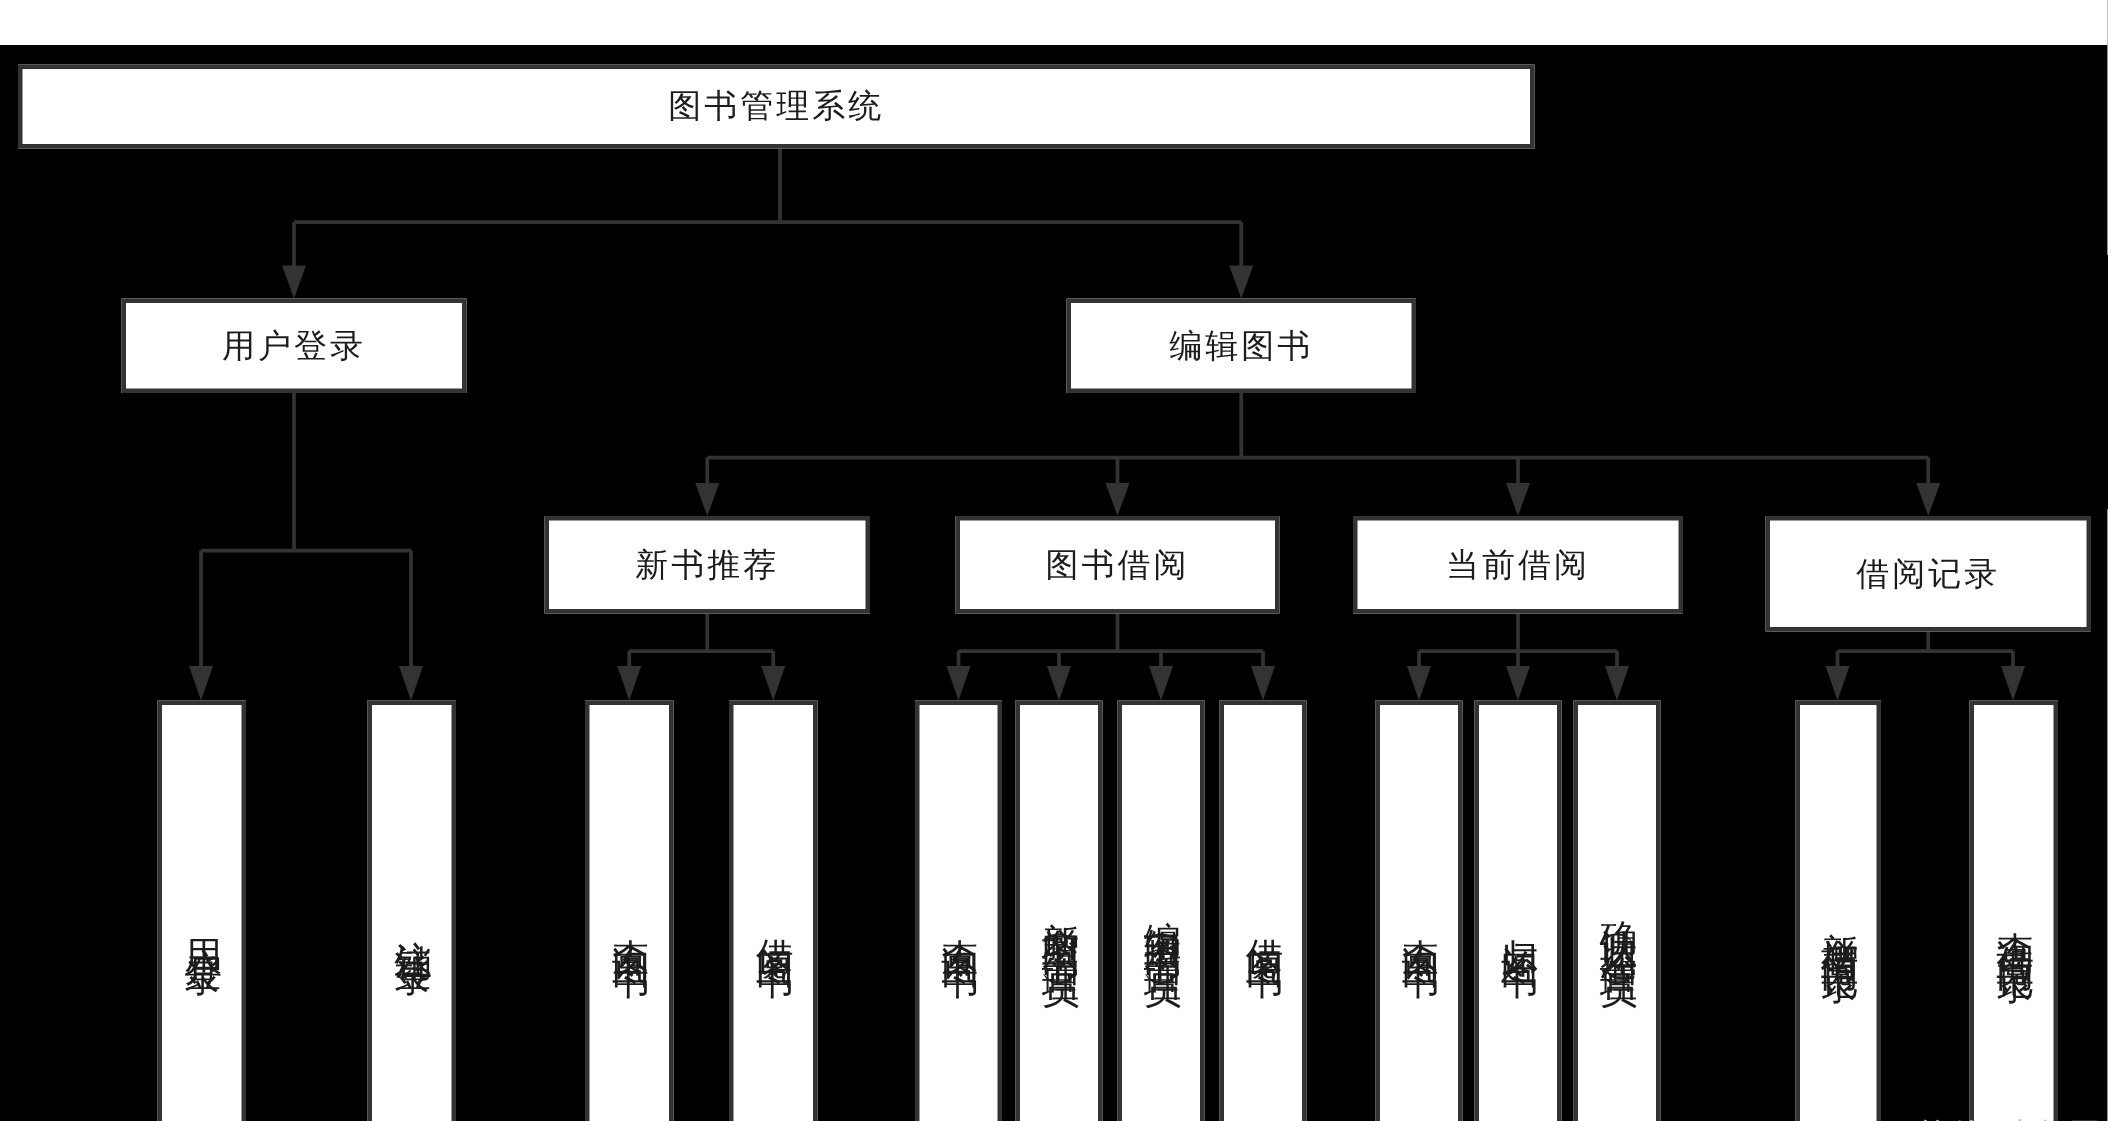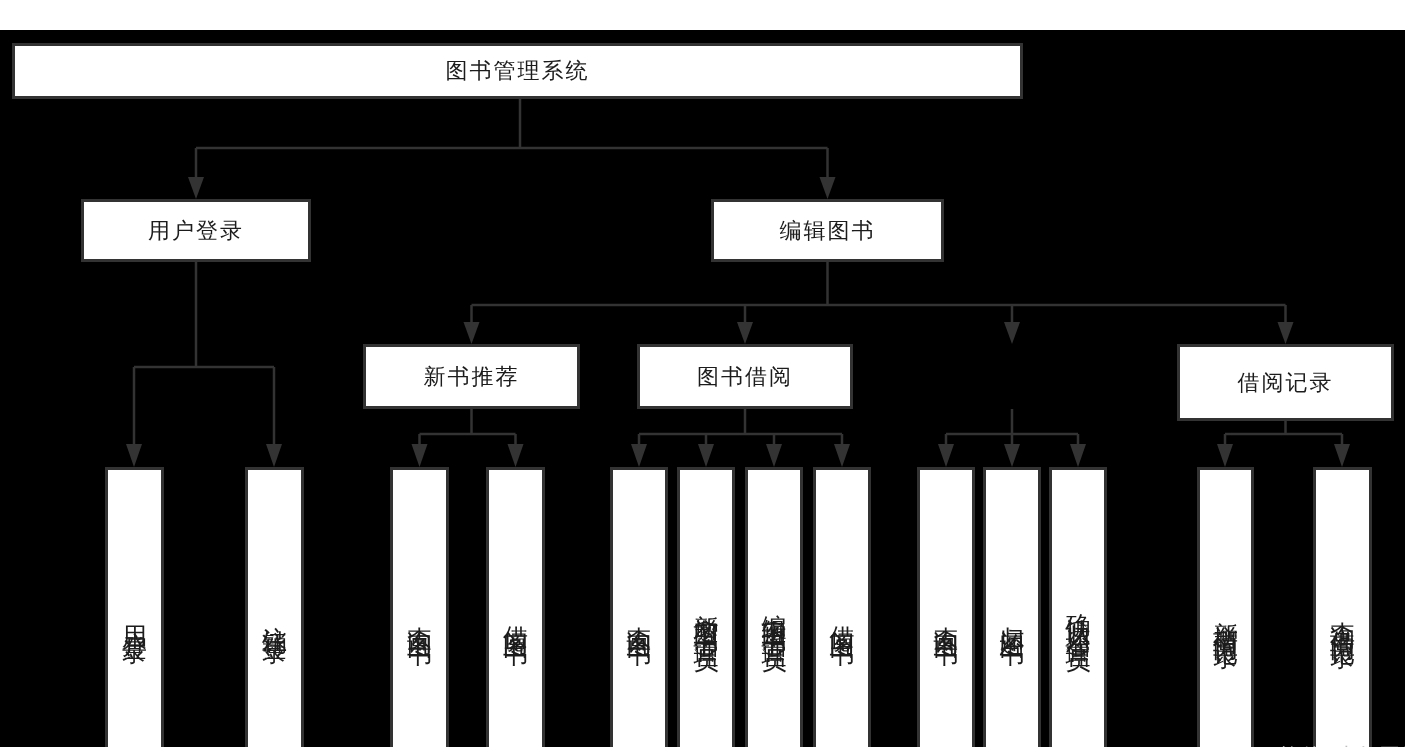--- a/index.html
+++ b/index.html
@@ -132,20 +132,23 @@
   <div class="box" style="left:711px;top:169px;width:233px;height:63px">
     <span class="h-label">编辑图书</span>
   </div>
 
   <div class="box" style="left:363px;top:314px;width:217px;height:65px">
     <span class="h-label">新书推荐</span>
   </div>
   <div class="box" style="left:637px;top:314px;width:216px;height:65px">
     <span class="h-label">图书借阅</span>
   </div>
+  <div class="box" style="left:902px;top:314px;width:220px;height:65px">
+    <span class="h-label">当前借阅</span>
+  </div>
   <div class="box" style="left:1177px;top:314px;width:217px;height:77px">
     <span class="h-label">借阅记录</span>
   </div>
 
   <div class="box" style="left:105px;top:437px;width:59px;height:298px">
     <span class="v-label">用户登录</span>
   </div>
   <div class="box" style="left:245px;top:437px;width:59px;height:298px">
     <span class="v-label">注销登录</span>
   </div>

